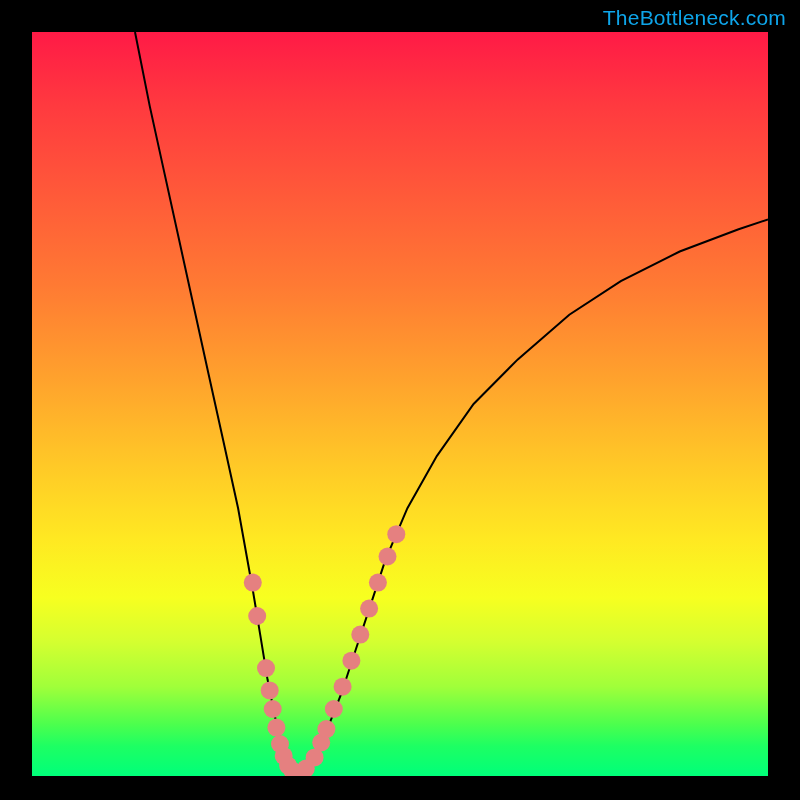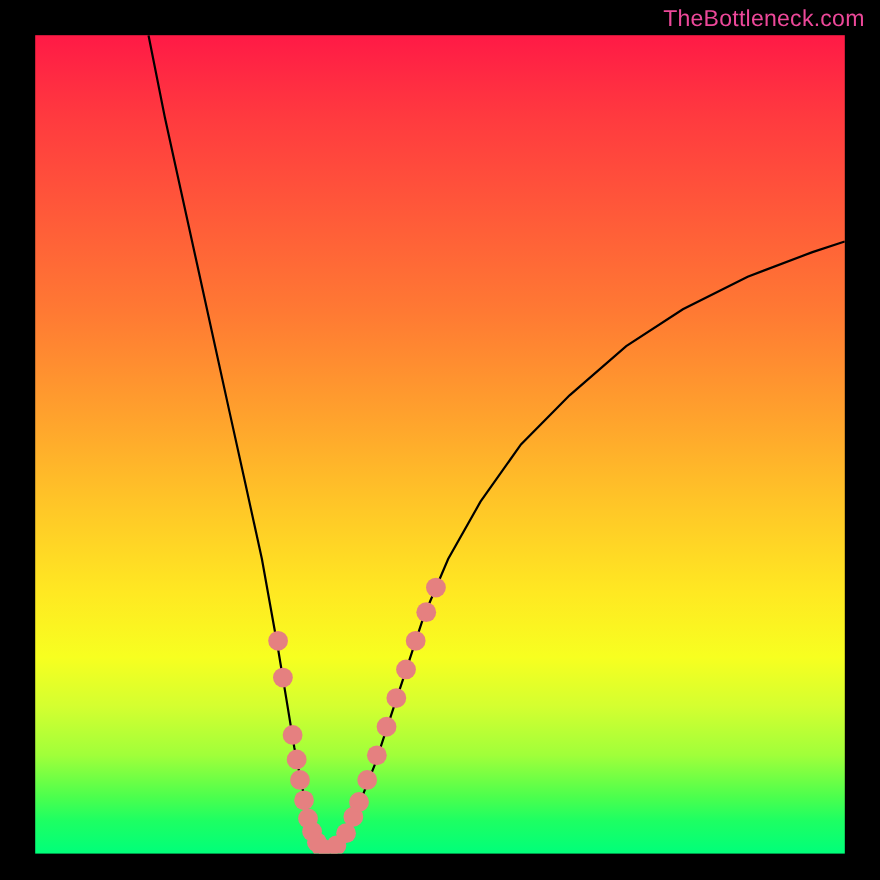--- a/index.html
+++ b/index.html
@@ -39,21 +39,21 @@
       #a0ff3a 88%,
       #4dff4d 93%,
       #1dff63 96%,
       #00ff7a 100%
     );
   }
   .watermark {
     position: absolute;
     top: 6px;
     right: 14px;
-    color: #ec4899;
+    color: #0ea5e9;
     font-size: 21px;
     font-weight: 500;
     letter-spacing: 0.2px;
     user-select: none;
   }
   svg.overlay {
     position: absolute;
     left: 32px;
     top: 32px;
     width: 736px;

